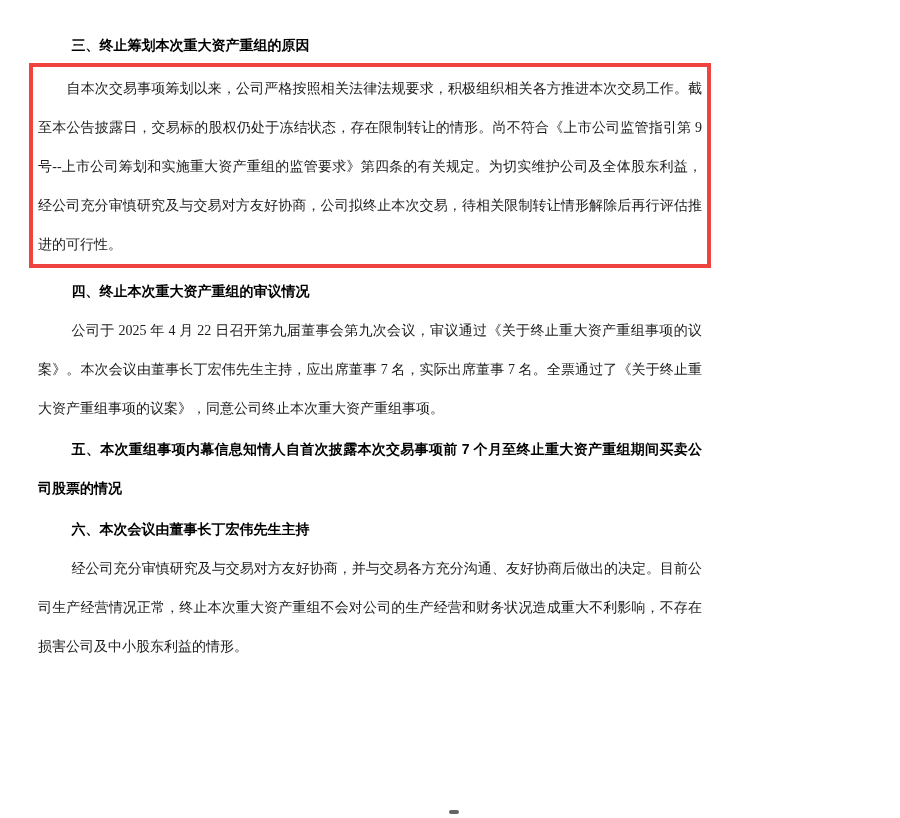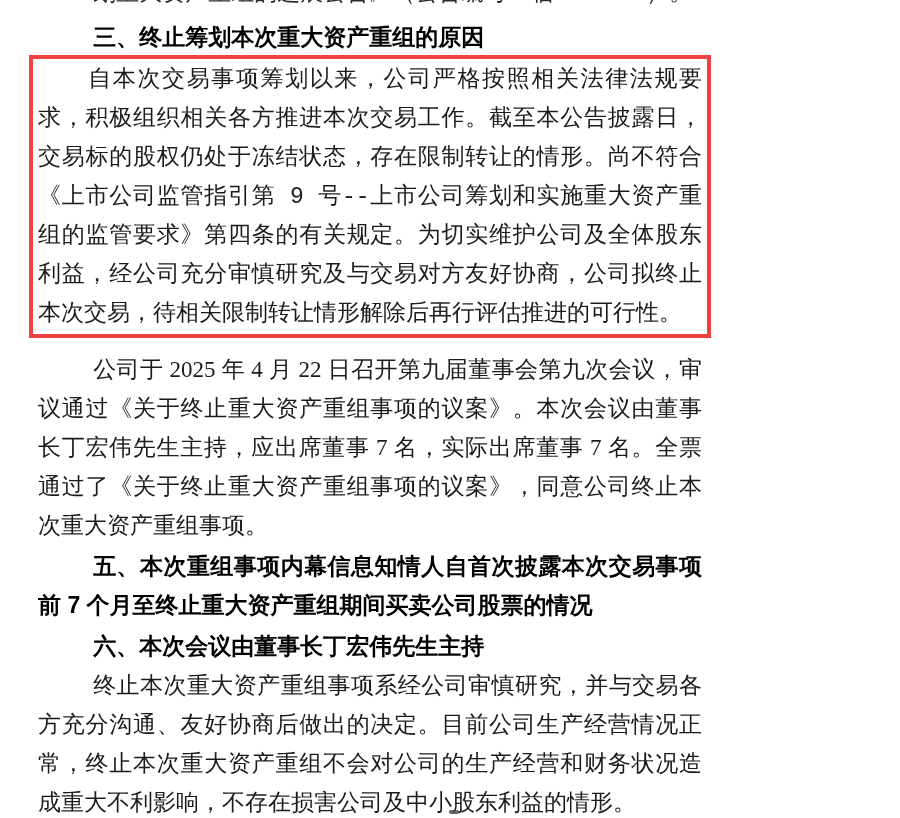--- a/index.html
+++ b/index.html
@@ -7,23 +7,23 @@
     width: 900px;
     height: 818px;
     overflow: hidden;
     background: #ffffff;
   }
   .page {
     position: relative;
     width: 748px;
     height: 818px;
     background: #ffffff;
-    padding: 0 46px 0 38px;
+    padding: 8px 46px 0 38px;
     font-family: "Liberation Serif", "DejaVu Serif", serif;
-    font-size: 23px;
+    font-size: 14px;
     line-height: 39px;
     color: #1b1b1b;
     text-align: justify;
   }
   
   .clip-line {
     height: 12px;
     overflow: hidden;
   }
   .clip-line .inner {
@@ -37,23 +37,22 @@
     color: #000000;
     text-indent: 2.4em;
     margin-top: 2px;
   }
   .sec-heading.first { margin-top: 6px; }
   .para {
     text-indent: 2.4em;
   }
   .red-box {
     border: 4px solid #ee4340;
-    margin: -2px -9px 12px -9px;
+    margin: -2px -9px 4px -9px;
     padding: 2px 5px 0 5px;
-    font-family: Liberation Mono, monospace;
   }
   .red-box .para { text-indent: calc(2.4em - 5px); }
   .page-num-fragment {
     position: absolute;
     left: 449px;
     top: 810px;
     width: 10px;
     height: 4px;
     background: #4a4a4a;
     border-radius: 2px;
@@ -70,27 +69,28 @@
   </div>
 
   <div>
     <div class="sec-heading first">三、终止筹划本次重大资产重组的原因</div>
     <div class="red-box">
       <div class="para">自本次交易事项筹划以来，公司严格按照相关法律法规要求，积极组织相关各方推进本次交易工作。截至本公告披露日，交易标的股权仍处于冻结状态，存在限制转让的情形。尚不符合《上市公司监管指引第 9 号--上市公司筹划和实施重大资产重组的监管要求》第四条的有关规定。为切实维护公司及全体股东利益，经公司充分审慎研究及与交易对方友好协商，公司拟终止本次交易，待相关限制转让情形解除后再行评估推进的可行性。</div>
     </div>
   </div>
 
   <div>
+    <div class="sec-heading">四、终止本次重大资产重组的审议情况</div>
     <div class="para">公司于 2025 年 4 月 22 日召开第九届董事会第九次会议，审议通过《关于终止重大资产重组事项的议案》。本次会议由董事长丁宏伟先生主持，应出席董事 7 名，实际出席董事 7 名。全票通过了《关于终止重大资产重组事项的议案》，同意公司终止本次重大资产重组事项。</div>
   </div>
 
   <div>
     <div class="sec-heading">五、本次重组事项内幕信息知情人自首次披露本次交易事项前 7 个月至终止重大资产重组期间买卖公司股票的情况</div>
   </div>
 
   <div>
     <div class="sec-heading">六、本次会议由董事长丁宏伟先生主持</div>
-    <div class="para">终止本次重大资产重组事项系经公司审慎研究，并与交易各方充分沟通、友好协商后做出的决定。目前公司生产经营情况正常，终止本次重大资产重组不会对公司的生产经营和财务状况造成重大不利影响，不存在损害公司及中小股东利益的情形。</div>
+    <div class="para">经公司充分审慎研究及与交易对方友好协商，并与交易各方充分沟通、友好协商后做出的决定。目前公司生产经营情况正常，终止本次重大资产重组不会对公司的生产经营和财务状况造成重大不利影响，不存在损害公司及中小股东利益的情形。</div>
   </div>
 
   <div class="page-num-fragment"></div>
 
 </div>
 
 </body></html>

